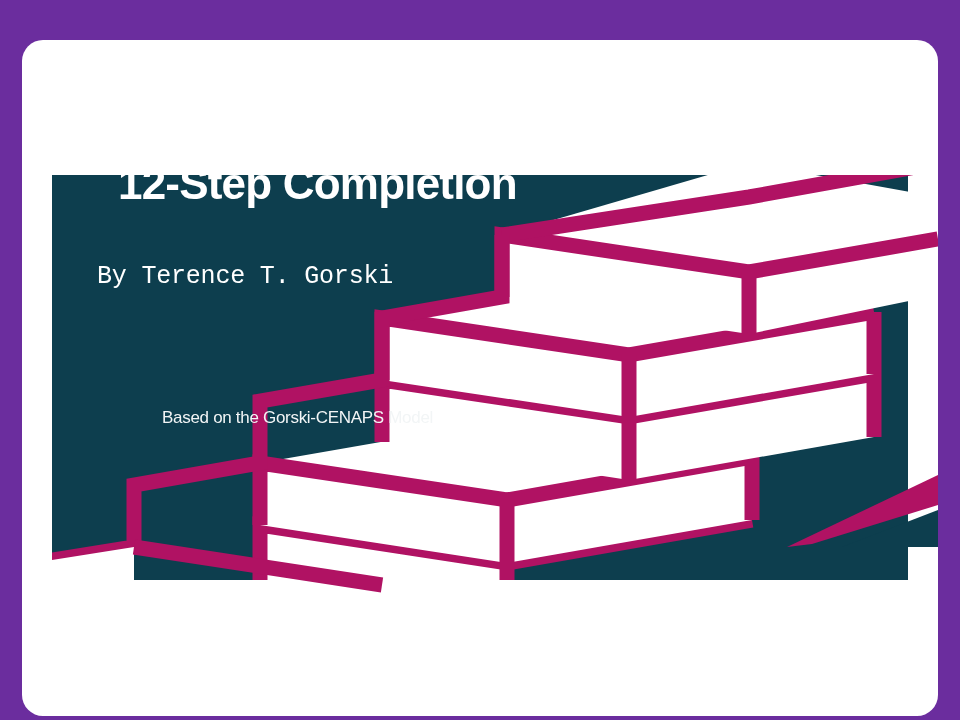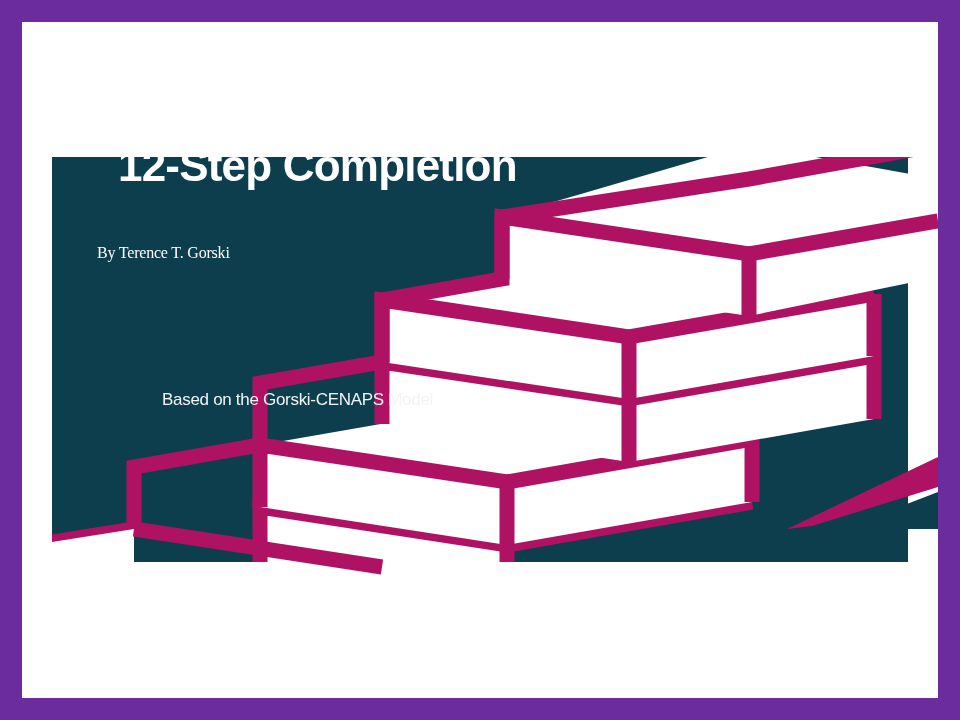--- a/index.html
+++ b/index.html
@@ -19,25 +19,26 @@
   #page-frame {
     position: relative;
     width: 960px;
     height: 720px;
     box-sizing: border-box;
     background: #6B2D9E;
   }
   #page-canvas {
     position: absolute;
     left: 22px;
-    top: 22px;
+    top: 40px;
     width: 916px;
     height: 676px;
     background: #ffffff;
     overflow: hidden;
+    border-radius: 21px;
   }
 
   
   #slide-panel {
     position: absolute;
     left: 30px;   
     top: 135px;   
     width: 856px; 
     height: 405px;
     background: #0D3E4E;
@@ -72,23 +73,23 @@
     letter-spacing: -0.8px;
     margin: 0;
     white-space: nowrap;
   }
   .slide-title .line2 { display: block; }
   #byline {
     position: absolute;
     left: 75px;
     top: 222px;
     color: #ffffff;
-    font-family: Liberation Serif, serif;
+    font-family: Liberation Mono, monospace;
     font-weight: normal;
-    font-size: 16px;
+    font-size: 25px;
     letter-spacing: -0.2px;
     white-space: nowrap;
     z-index: 3;
   }
   #footnote {
     position: absolute;
     left: 140px;
     top: 368px;
     color: #f2f5f6;
     font-family: "Liberation Sans", sans-serif;

